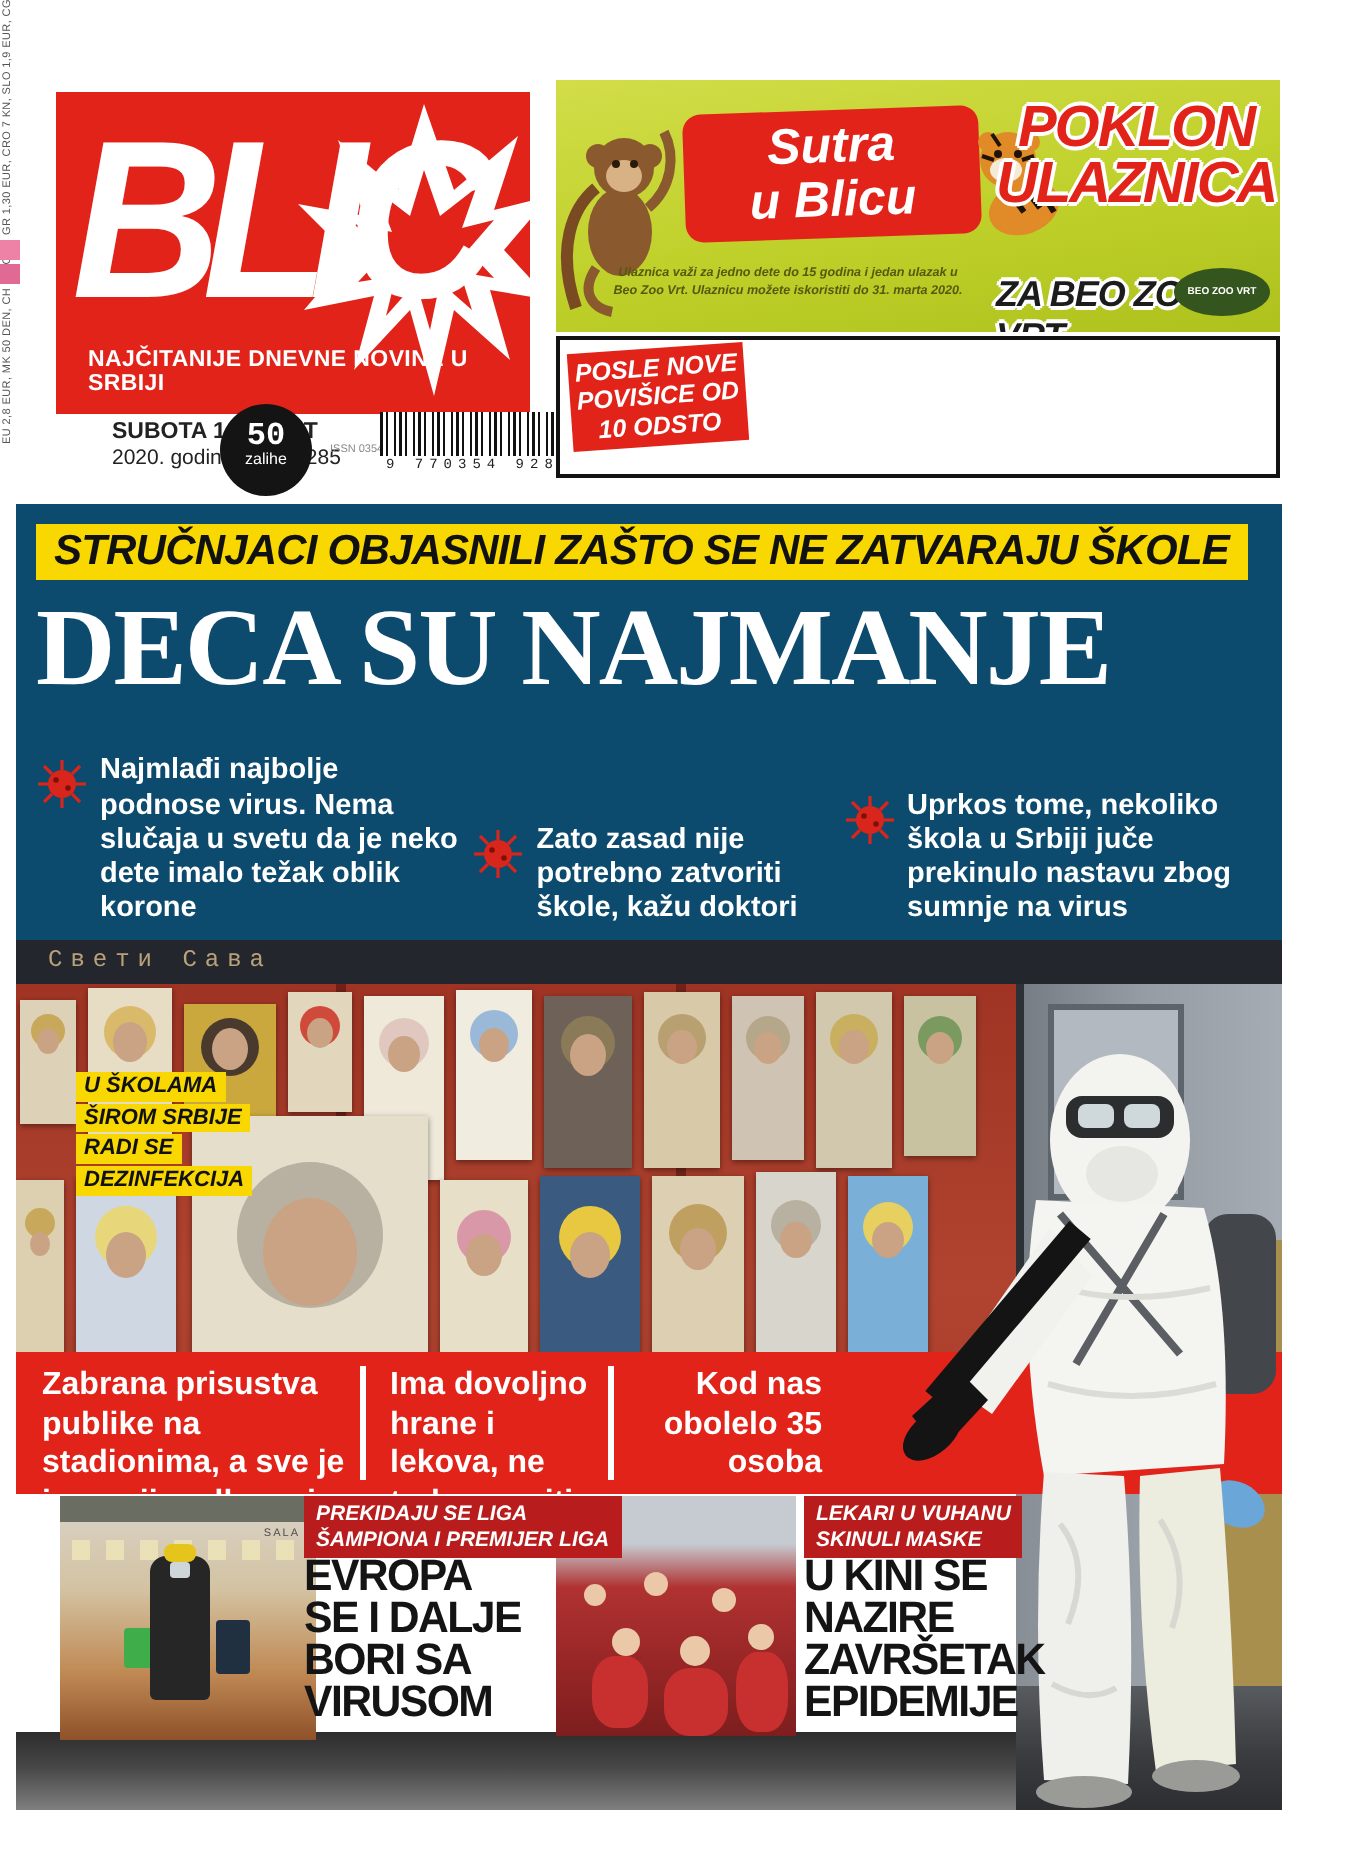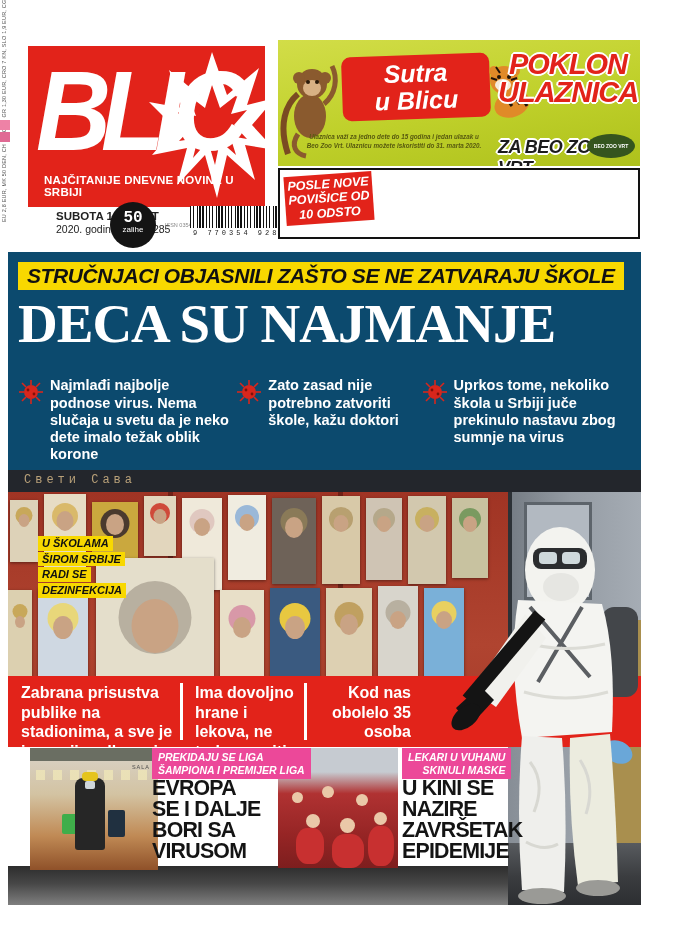--- a/index.html
+++ b/index.html
@@ -59,21 +59,21 @@
        padding:3px 0;}
   .medic-headline{left:100px;top:3px;font-size:26px;font-weight:bold;font-style:italic;color:#121212;
        line-height:1.03;letter-spacing:-.8px;white-space:nowrap;}
 
   
   .lead{left:8px;top:252px;width:633px;height:218px;background:#0c4a6e;}
   .kicker{left:10px;top:10px;background:#f8d800;color:#111;font-weight:bold;font-style:italic;
        font-size:21px;letter-spacing:-.4px;padding:2px 9px;white-space:nowrap;}
   .lead-headline{left:10px;top:44px;font-family:"Liberation Serif",serif;font-weight:bold;
        font-size:55px;color:#fff;line-height:1.0;letter-spacing:-1px;white-space:nowrap;}
-  .bullets{left:10px;right:12px;bottom:7px;display:flex;}
+  .bullets{left:10px;right:12px;bottom:7px;display:flex;align-items:flex-end;}
   .bullet{display:flex;align-items:flex-start;}
   .bullet svg{flex:0 0 auto;margin-right:6px;margin-top:2px;}
   .bullet p{margin:0;color:#fff;font-weight:bold;font-size:14.5px;line-height:1.18;}
   .bullet.b1{width:220px;}.bullet.b2{width:192px;margin-left:6px;}.bullet.b3{width:215px;}
 
   
   .photo-main{left:8px;top:470px;width:633px;height:277px;background:#9ba1a8;overflow:hidden;}
   .photo-strip{position:absolute;left:0;top:0;width:100%;height:22px;background:#23262c;}
   .wall{position:absolute;left:0;top:22px;width:500px;height:255px;
         background:linear-gradient(180deg,#a03424 0%,#b04430 60%,#a53a28 100%);}
@@ -126,27 +126,27 @@
   .air-cap{position:absolute;left:52px;top:24px;width:16px;height:9px;background:#e5c41c;border-radius:4px;}
   .air-mask{position:absolute;left:55px;top:33px;width:10px;height:8px;background:#cfd6da;border-radius:2px;}
   .air-bag{position:absolute;left:32px;top:66px;width:15px;height:20px;background:#3fae4a;border-radius:2px;}
   .air-case{position:absolute;left:78px;top:62px;width:17px;height:27px;background:#203040;border-radius:2px;}
   .photo-crowd{left:278px;top:748px;width:120px;height:120px;
         background:linear-gradient(180deg,#c6cbd1 0%,#c6cbd1 20%,#b03232 38%,#962525 72%,#7d1e1e 100%);}
   .crowd-flag{position:absolute;left:4px;top:2px;width:26px;height:16px;background:#c01f1f;transform:rotate(-8deg);}
   .crowd-head{position:absolute;border-radius:50%;background:#eac8a8;}
   .crowd-body{position:absolute;border-radius:40%;background:#c83030;}
 
-  .story-label{z-index:4;background:#ec4899;color:#fff;font-weight:bold;font-style:italic;
+  .story-label{z-index:4;background:#b91c1c;color:#fff;font-weight:bold;font-style:italic;
         font-size:10.5px;line-height:1.2;padding:3px 6px;white-space:nowrap;}
   .story-headline{z-index:6;color:#141414;font-weight:bold;font-size:22px;line-height:.96;
         letter-spacing:-.8px;white-space:nowrap;transform:scaleX(.97);transform-origin:left top;}
   .lbl-left{left:152px;top:748px;}
   .hl-left{left:152px;top:777px;}
-  .lbl-right{left:402px;top:748px;text-align:right;}
+  .lbl-right{left:402px;top:748px;}
   .hl-right{left:402px;top:777px;}
 
   .hazmat{left:430px;top:492px;z-index:5;}
 </style>
 </head>
 <body>
 
 <div id="page">
 
   <div class="abs edge-text">EU 2,8 EUR, MK 50 DEN, CH 3,8 CHF, GR 1,30 EUR, CRO 7 KN, SLO 1,9 EUR, CG 0,8 EUR, NL 2,0 EUR</div>

